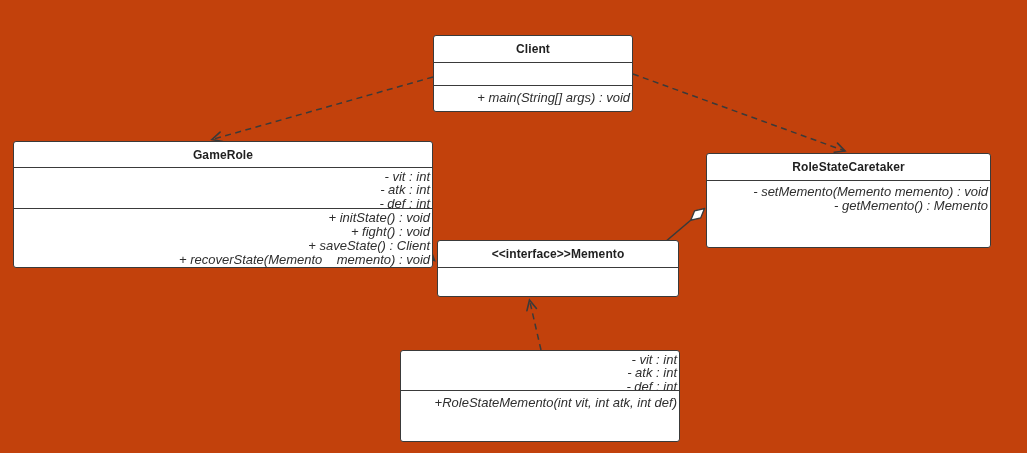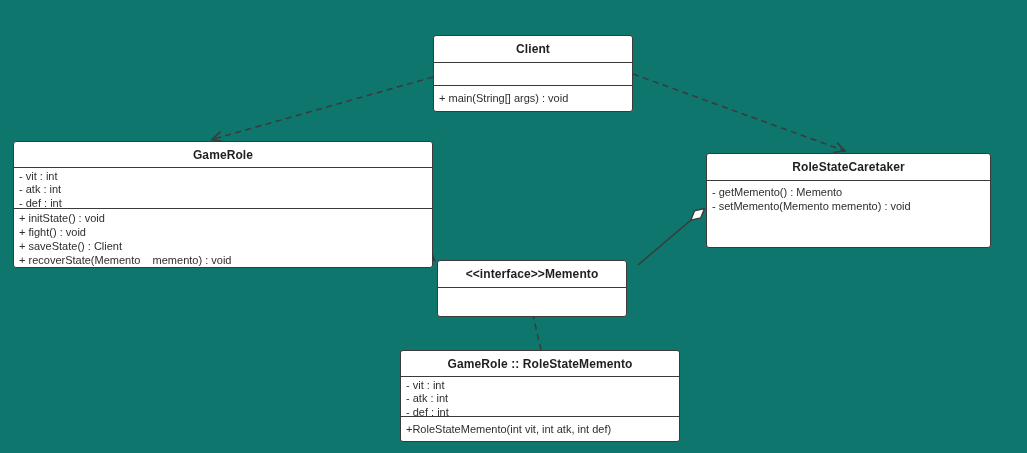--- a/index.html
+++ b/index.html
@@ -5,22 +5,23 @@
   html, body {
     margin: 0;
     padding: 0;
     background: #ffffff;
     font-family: "Liberation Sans", sans-serif;
   }
   #canvas {
     position: relative;
     width: 1027px;
     height: 453px;
-    background: #0f766e;
+    background: #c2410c;
     overflow: hidden;
+    text-align: right;
   }
   #connector-layer {
     position: absolute;
     left: 0; top: 0;
     width: 1027px; height: 453px;
     pointer-events: none;
   }
   .uml-box {
     position: absolute;
     background: #ffffff;
@@ -51,24 +52,25 @@
   .uml-methods {
     flex: 1 1 auto;
     box-sizing: border-box;
     padding: 2px 2px 0 5px;
     overflow: hidden;
   }
   .uml-body-empty {
     flex: 1 1 auto;
   }
   .uml-member {
-    font-size: 11px;
+    font-size: 13px;
     line-height: 13.4px;
     color: #2e2e2e;
     white-space: pre;
+    font-style: italic;
   }
   .uml-methods .uml-member {
     line-height: 14px;
   }
 </style>
 </head>
 <body>
 
 <div id="canvas">
 
@@ -112,32 +114,31 @@
       <div class="uml-member">+ initState() : void</div>
       <div class="uml-member">+ fight() : void</div>
       <div class="uml-member">+ saveState() : Client</div>
       <div class="uml-member">+ recoverState(Memento    memento) : void</div>
     </div>
   </div>
 
   <div class="uml-box" style="left:706px; top:153px; width:285px; height:95px;">
     <div class="uml-title" style="height:26px;">RoleStateCaretaker</div>
     <div class="uml-methods" style="padding-top:4px;">
+      <div class="uml-member">- setMemento(Memento memento) : void</div>
       <div class="uml-member">- getMemento() : Memento</div>
-      <div class="uml-member">- setMemento(Memento memento) : void</div>
     </div>
   </div>
 
-  <div class="uml-box" style="left:437px; top:240px; width:190px; height:57px;margin-top:20px;">
+  <div class="uml-box" style="left:437px; top:240px; width:242px; height:57px;">
     <div class="uml-title" style="height:26px;">&lt;&lt;interface&gt;&gt;Memento</div>
     <div class="uml-body-empty"></div>
   </div>
 
   <div class="uml-box" style="left:400px; top:350px; width:280px; height:92px;">
-    <div class="uml-title" style="height:25px;">GameRole :: RoleStateMemento</div>
     <div class="uml-attrs" style="height:40px;">
       <div class="uml-member">- vit : int</div>
       <div class="uml-member">- atk : int</div>
       <div class="uml-member">- def : int</div>
     </div>
     <div class="uml-methods" style="padding-top:5px;">
       <div class="uml-member">+RoleStateMemento(int vit, int atk, int def)</div>
     </div>
   </div>
 

